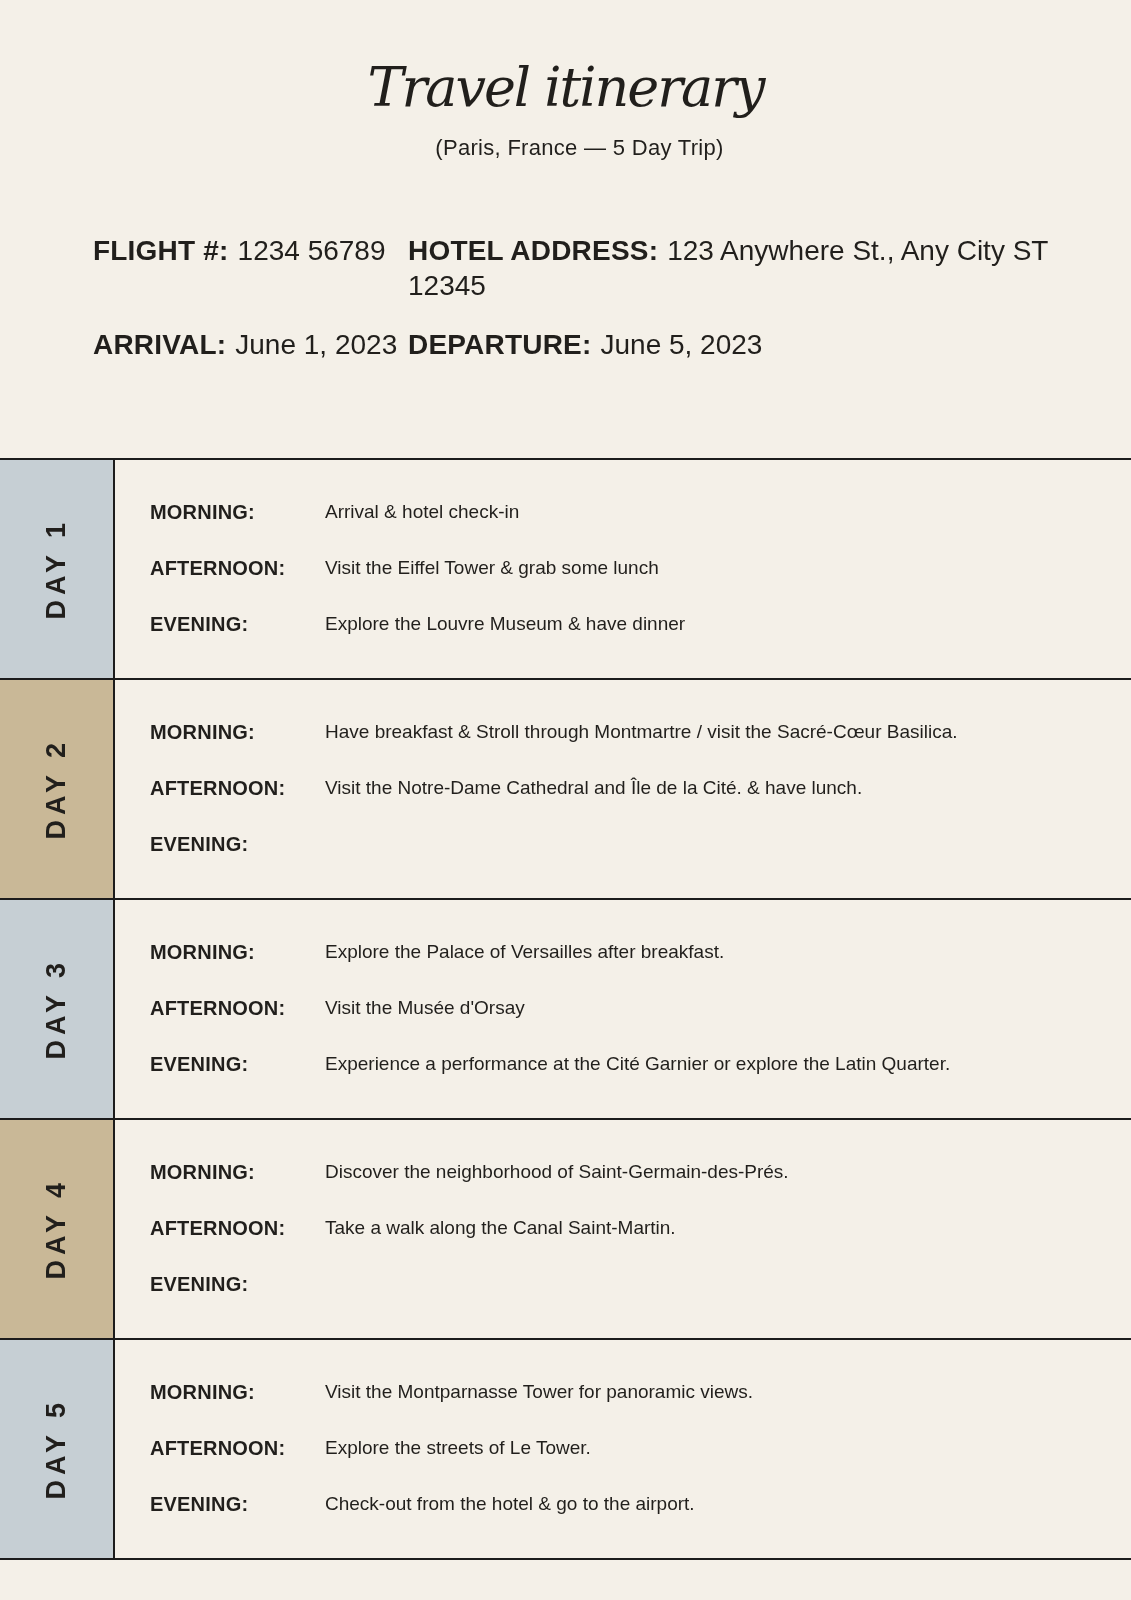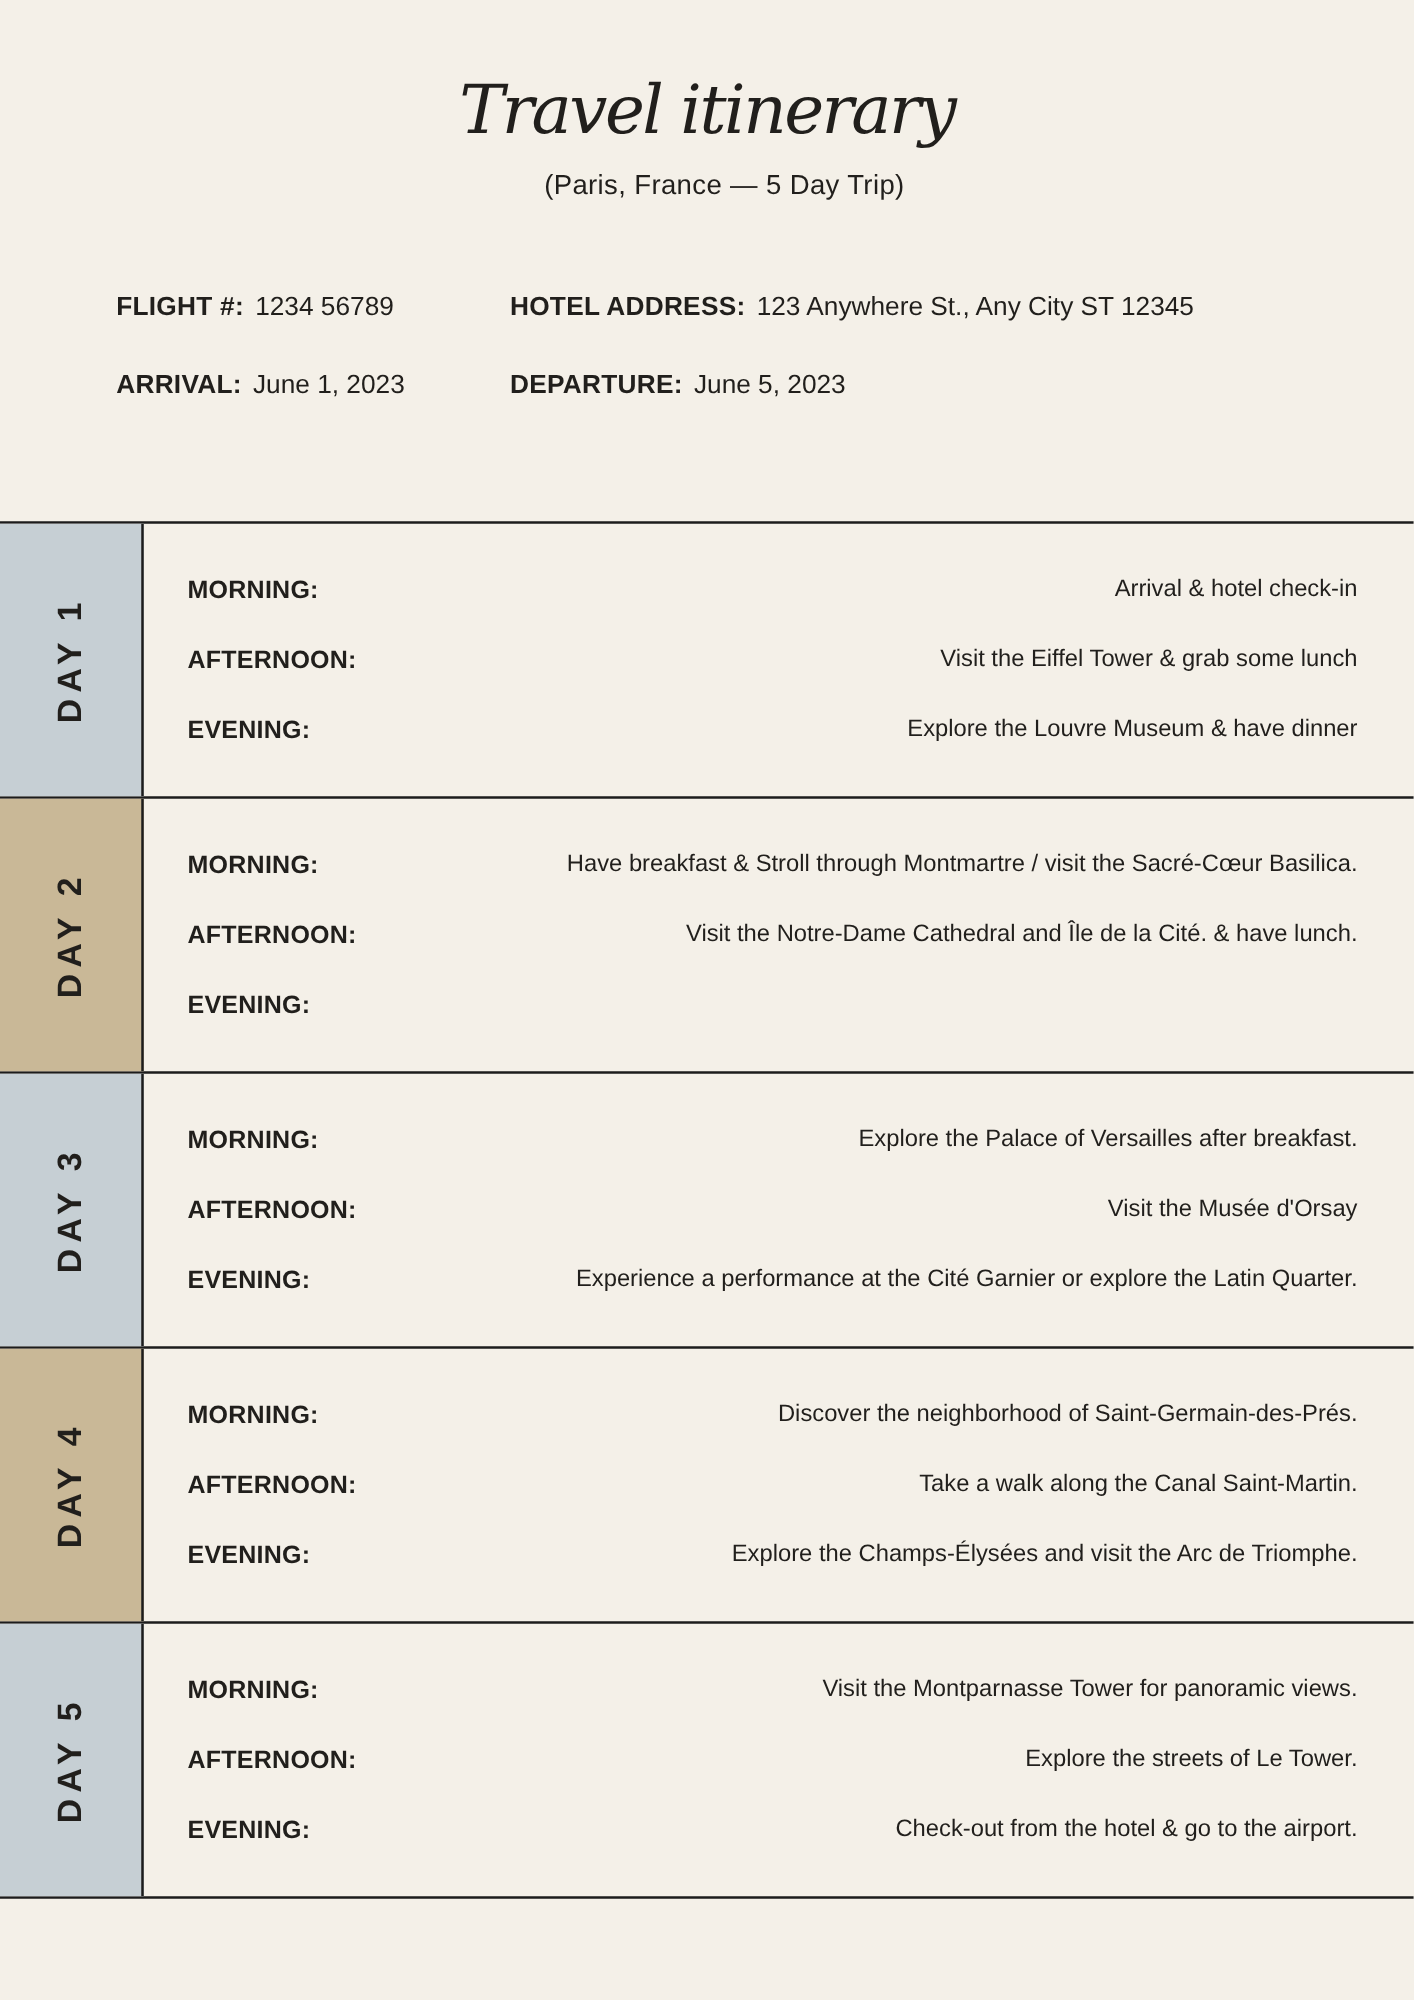--- a/index.html
+++ b/index.html
@@ -31,22 +31,22 @@
   .page-subtitle {
     font-size: 22px;
     margin-top: 18px;
     letter-spacing: 0.3px;
     padding-left: 28px;
   }
   .trip-info {
     margin: 72px 40px 0 93px;
     display: grid;
     grid-template-columns: 315px 1fr;
-    row-gap: 36px;
-    font-size: 21px;
+    row-gap: 24px;
+    font-size: 28px;
     line-height: 1.25;
   }
   .info-label {
     font-weight: bold;
     letter-spacing: 0.2px;
     margin-right: 9px;
   }
   .itinerary-table {
     margin-top: 96px;
     border-top: 2px solid #1c1c1c;
@@ -79,21 +79,20 @@
     display: flex;
     flex-direction: column;
     justify-content: center;
     gap: 29px;
     padding-left: 35px;
     padding-right: 45px;
   }
   .entry {
     display: flex;
     align-items: flex-start;
-    justify-content: space-between;
   }
   .entry-time {
     width: 175px;
     flex: none;
     font-weight: bold;
     font-size: 20px;
     letter-spacing: 0.2px;
     line-height: 1.35;
   }
   .entry-activity {
@@ -192,21 +191,20 @@
           <div class="entry">
             <span class="entry-time">MORNING:</span>
             <span class="entry-activity">Discover the neighborhood of Saint-Germain-des-Prés.</span>
           </div>
           <div class="entry">
             <span class="entry-time">AFTERNOON:</span>
             <span class="entry-activity">Take a walk along the Canal Saint-Martin.</span>
           </div>
           <div class="entry">
             <span class="entry-time">EVENING:</span>
-            <span class="entry-activity">Explore the Champs-Élysées and visit the Arc de Triomphe.</span>
           </div>
         </div>
       </div>
       <div class="day-row">
         <div class="day-sidebar" style="background: rgb(198, 207, 212);">
           <span class="day-label">DAY 5</span>
         </div>
         <div class="day-content">
           <div class="entry">
             <span class="entry-time">MORNING:</span>

